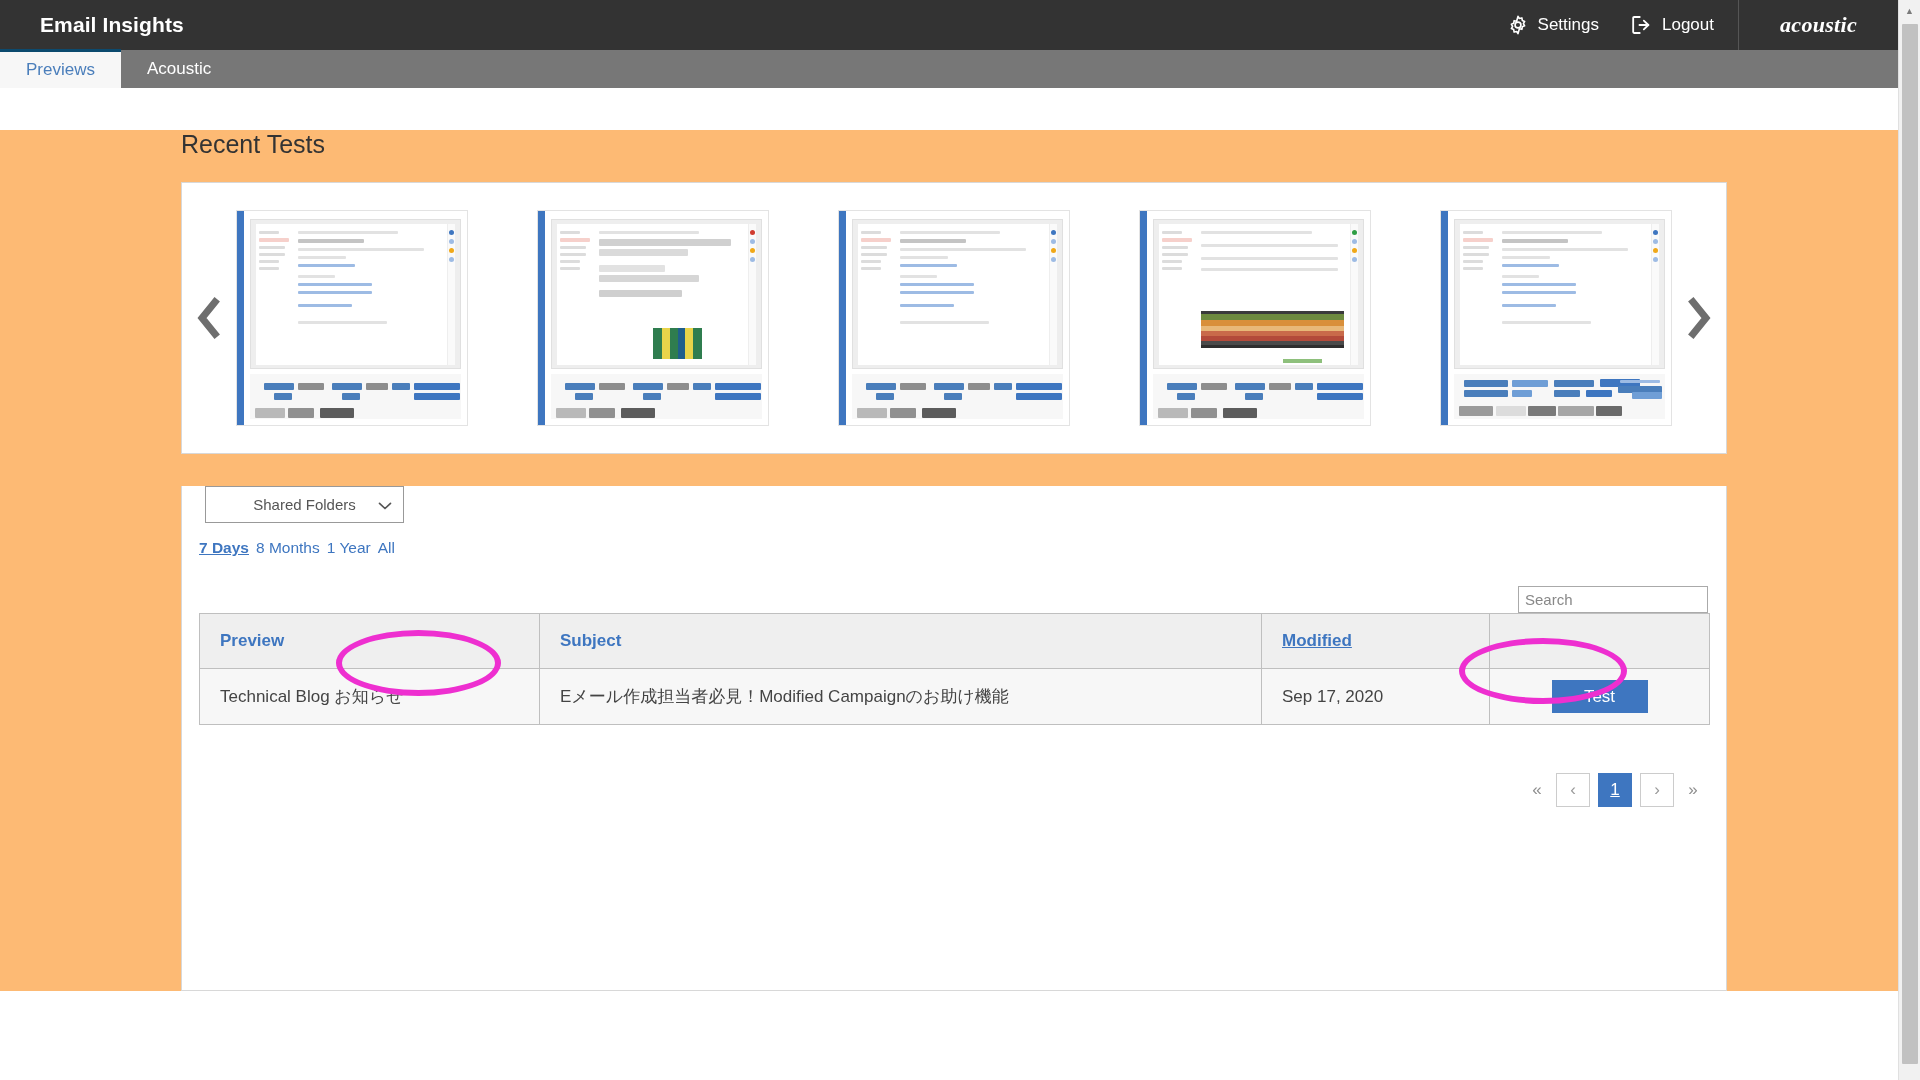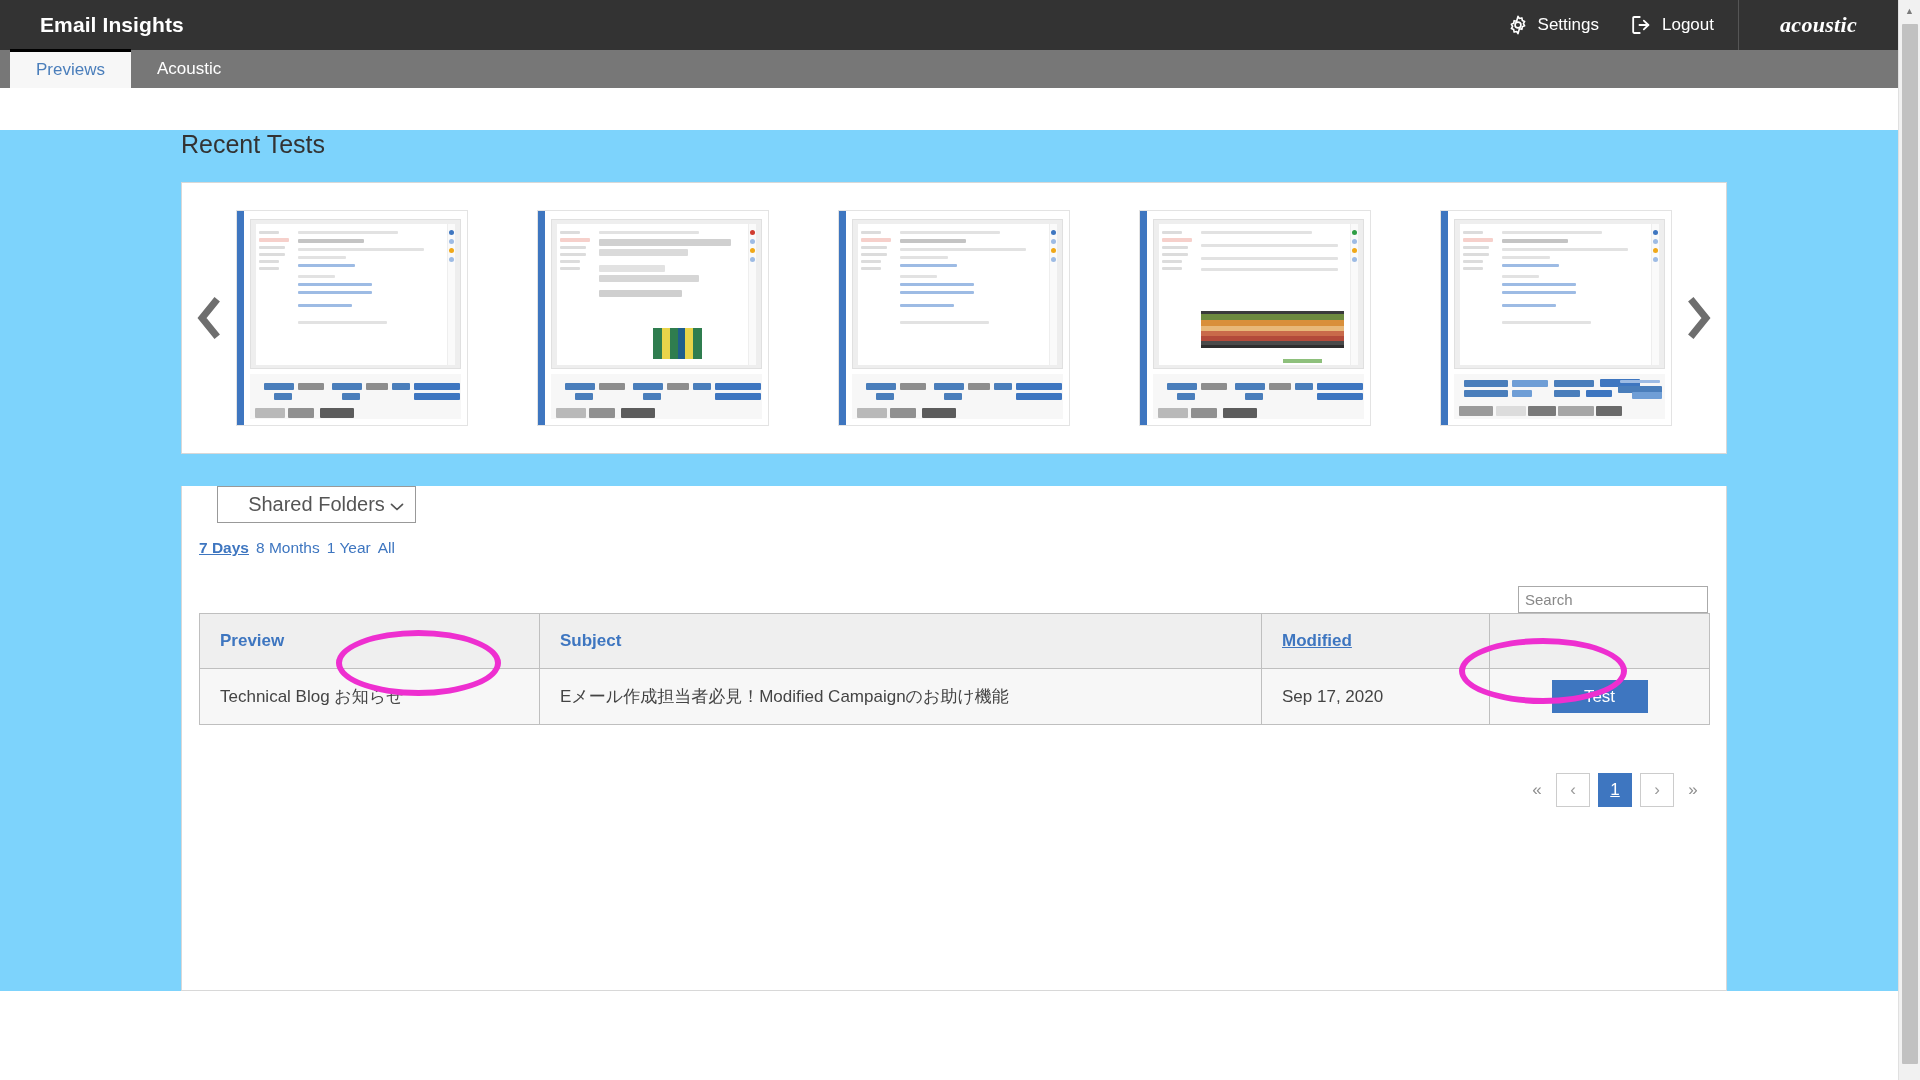--- a/index.html
+++ b/index.html
@@ -65,27 +65,26 @@
     position: relative; height: 38px; background: #777777;
     display: flex; align-items: stretch;
   }
   .nav-tab {
     display: flex; align-items: center; justify-content: center;
     padding: 0 26px; font-size: 17px; color: #ffffff; cursor: pointer;
     min-width: 60px;
   }
   .nav-tab.active {
     background: #f7f7f7; color: #4a7ebb;
-    border-top: 3px solid #000000;
+    border-top: 3px solid #0c4a6e;
     margin-top: -1px;
-    margin-left: 10px;
-  }
-
-  
-  #content { position: relative; padding: 0; background: #7dd3fc; }
+  }
+
+  
+  #content { position: relative; padding: 0; background: #fdba74; }
 
   #page-title {
     margin: 42px 0 0 181px;
     font-size: 25px; color: #333333; font-weight: normal;
   }
 
   
   #carousel-panel {
     position: relative;
     margin: 23px 0 0 181px; width: 1546px; height: 272px;
@@ -166,24 +165,24 @@
     background: transparent;
   }
 
   
   #list-panel {
     position: relative;
     margin: 0 0 0 181px; width: 1546px; height: 505px;
     border: 1px solid #d8d8d8; border-top: none; background: #ffffff;
   }
   #folder-select {
-    margin: 32px 0 0 35px; width: 199px; height: 37px;
+    margin: 32px 0 0 23px; width: 199px; height: 37px;
     border: 1px solid #999999; background: #ffffff;
     display: flex; align-items: center; justify-content: center;
-    position: relative; font-size: 20px; color: #555555; cursor: pointer;
+    position: relative; font-size: 15px; color: #555555; cursor: pointer;
   }
   #folder-select .chev {
     position: absolute; right: 11px; top: 50%; transform: translateY(-50%);
   }
   #filter-row {
     margin: 16px 0 0 17px; display: flex; align-items: center; gap: 7px;
     font-size: 15.5px;
   }
   .filter-link { color: #3e76c0; cursor: pointer; }
   .filter-link.active { font-weight: bold; text-decoration: underline; }

